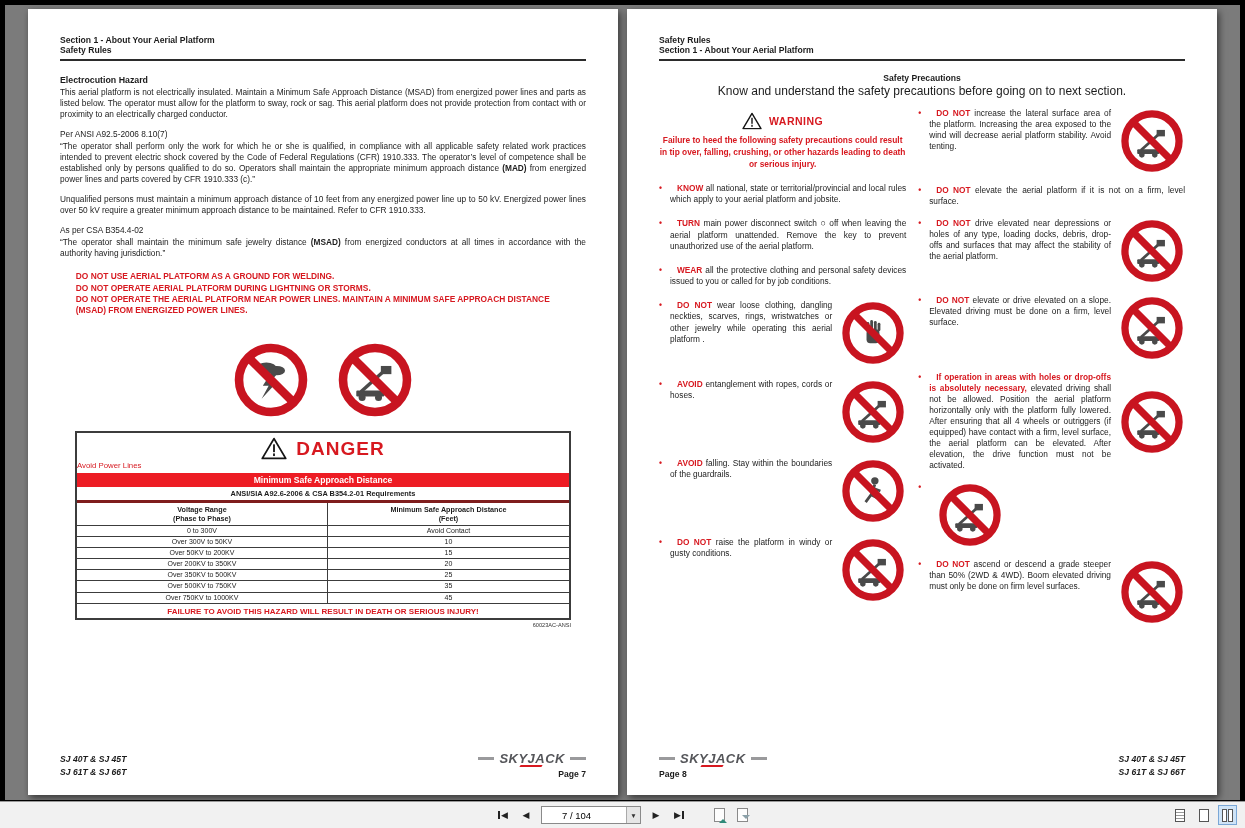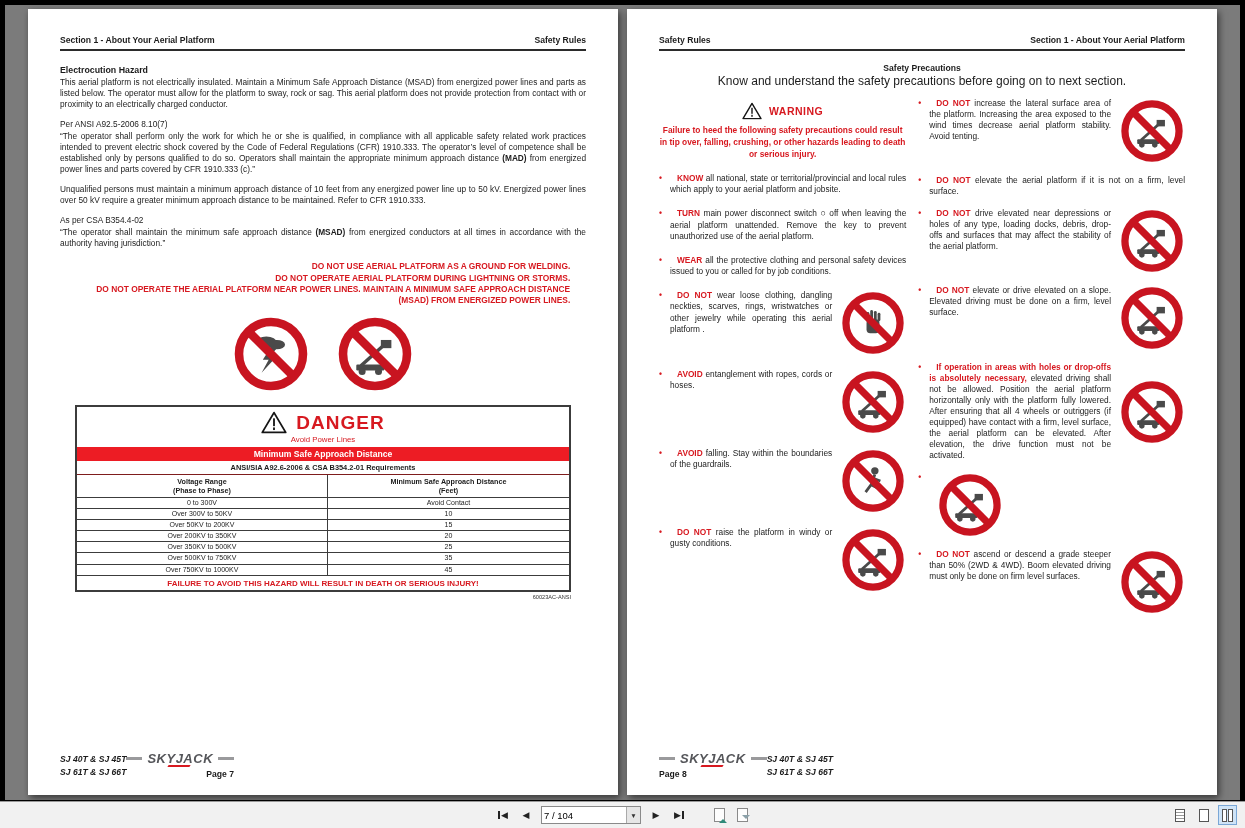--- a/index.html
+++ b/index.html
@@ -6,53 +6,53 @@
   html,body { width:1245px; height:828px; }
   body { position:relative; background:#000; overflow:hidden; font-family:"Liberation Sans",sans-serif; color:#1c1c1c; }
 
   .canvas { position:absolute; left:5px; right:5px; top:5px; bottom:28px; background:#7b7b7b; }
 
   .page { position:absolute; top:4px; width:590px; height:786px; background:#fff; box-shadow:2px 3px 7px rgba(0,0,0,.55); }
   .page-left { left:23px; }
   .page-right { left:622px; }
   .page-inner { padding:26px 32px 0; }
 
-  .phead { display:flex; justify-content:space-between; font-weight:bold; font-size:8.6px; border-bottom:2px solid #2b2b2b; padding-bottom:4px; }
+  .phead { display:flex; justify-content:space-between; font-weight:bold; font-size:8.6px; border-bottom:2px solid #2b2b2b; padding-bottom:4px;flex-direction:column; }
 
   
   .h1 { font-weight:bold; font-size:8.8px; margin:14px 0 2px; }
   .para { font-size:8.3px; line-height:1.33; text-align:justify; margin-bottom:9px; }
   .para-head { font-size:8.3px; margin-bottom:2px; }
   .bold-inline { font-weight:bold; }
 
-  .red-lines { text-align:right; color:#d71920; font-weight:bold; font-size:8.4px; line-height:1.35; margin:12px auto 8px; width:94%; }
+  .red-lines { text-align:left; color:#d71920; font-weight:bold; font-size:8.4px; line-height:1.35; margin:12px auto 24px; width:94%; }
 
   .icon-row { display:flex; justify-content:center; gap:26px; margin:8px 0 12px; }
   .ns { display:block; }
   .nosign-lg { width:78px; height:78px; }
   .nosign-md { width:66px; height:66px; }
 
   .msad-table { width:496px; margin:0 auto; border:2px solid #3c3c3c; background:#fff; }
-  .danger-head { padding:4px 0 3px; text-align:center; }
+  .danger-head { padding:4px 0 3px; }
   .danger-row { display:flex; align-items:center; justify-content:center; gap:9px; }
   .tri-svg-lg { width:26px; height:23px; }
   .tri-svg-sm { width:20px; height:18px; }
   .danger-word { color:#d71920; font-size:19px; font-weight:bold; letter-spacing:1px; line-height:1; }
   .danger-sub { color:#d71920; font-size:7.8px; margin-top:1px; }
   .red-bar { background:#ed1c24; color:#fff; font-weight:bold; font-size:8.6px; text-align:center; padding:2px 0; }
-  .req-row { font-weight:bold; text-align:center; padding:2px 0; border-bottom:1px solid #7f1d1d; font-size:7.4px; }
+  .req-row { font-weight:bold; text-align:center; padding:2px 0; border-bottom:3px solid #7f1d1d; font-size:7.4px; }
   .col-head { display:flex; border-bottom:1px solid #3c3c3c; font-weight:bold; text-align:center; font-size:7.2px; line-height:1.25; }
   .c1 { width:51%; border-right:1px solid #3c3c3c; padding:2px 16px; }
   .c2 { flex:1; padding:2px 0; }
   .trow { display:flex; border-bottom:1px solid #3c3c3c; text-align:center; font-size:7px; line-height:1.45; }
   .trow .c1, .trow .c2 { padding:0; }
   .tfoot { color:#d71920; font-weight:bold; text-align:center; padding:3px 0 2px; font-size:8px; }
   .doc-code { width:496px; margin:2px auto 0; text-align:right; font-size:5.6px; color:#333; }
 
-  .pfoot { position:absolute; left:32px; right:32px; bottom:16px; display:flex; align-items:flex-end; }
+  .pfoot { position:absolute; left:32px; right:32px; bottom:16px; display:flex; justify-content:space-between; align-items:flex-end; }
   .models { font-weight:bold; font-style:italic; font-size:8.6px; line-height:1.5; }
   .models-r { text-align:right; }
   .logo-stack-r { text-align:right; }
   .logo-stack-l { text-align:left; }
   .page-label { font-weight:bold; font-size:8.6px; margin-top:3px; }
 
   .skyjack { display:inline-flex; align-items:center; gap:5px; }
   .logo-rule { width:16px; height:3px; background:#9a9a9c; display:inline-block; }
   .logo-txt { font-weight:bold; font-style:italic; color:#55565a; font-size:13px; letter-spacing:.5px; position:relative; display:inline-block; }
   .logo-txt::after { content:""; position:absolute; left:32%; right:34%; bottom:-1px; height:2px; background:#d71920; transform:skewX(-32deg); }
@@ -75,21 +75,21 @@
   .kw { color:#d71920; font-weight:bold;padding-left:7px; }
   .bicon { flex:none; width:66px; margin-left:8px; align-self:center; }
   .psw { display:inline-block; font-size:9px; color:#222; }
 
   
   .toolbar { position:absolute; left:0; right:0; bottom:0; height:27px; background:#f1f1f1; border-top:1px solid #9a9a9a; }
   .tb-center { position:absolute; left:0; right:0; top:0; bottom:0; display:flex; justify-content:center; align-items:center; gap:7px; }
   .tb-btn { height:18px; min-width:16px; display:flex; align-items:center; justify-content:center; font-size:9px; color:#222; cursor:pointer; gap:1px; }
   .bar { display:inline-block; width:2px; height:8px; background:#222; }
   .page-box { display:flex; align-items:center; border:1px solid #8a8a8a; background:#fff; height:18px; width:100px; }
-  .pg-input { border:none; outline:none; flex:1; min-width:0; font-size:9.5px; padding:0 2px; font-family:"Liberation Sans",sans-serif; height:100%; background:transparent; }
+  .pg-input { border:none; outline:none; flex:1; min-width:0; font-size:9.5px; padding:0 20px; font-family:"Liberation Sans",sans-serif; height:100%; background:transparent; }
   .drop { width:14px; height:100%; border-left:1px solid #aaa; background:#e6e6e6; display:flex; align-items:center; justify-content:center; font-size:6.5px; color:#333; cursor:pointer; }
   .tb-gap { width:10px; }
   .mini-doc { width:11px; height:14px; background:#fdfdfd; border:1px solid #8a8a8a; position:relative; }
   .mini-doc::after { content:""; position:absolute; bottom:-2px; width:0; height:0; border:4px solid transparent; }
   .mini-doc.arr-up::after { right:-3px; border-bottom-color:#2e8b7a; }
   .mini-doc.arr-dn::after { right:-3px; border-top-color:#8aa0a8; }
   .tb-right { position:absolute; right:8px; top:3px; display:flex; gap:5px; }
   .layout-btn { width:19px; height:20px; display:flex; align-items:center; justify-content:center; gap:1px; border:1px solid transparent; cursor:pointer; }
   .layout-btn.active { background:#cfe4f7; border-color:#7aa7d6; }
   .pg-rect { width:10px; height:13px; border:1px solid #555; background:#fff; }
@@ -154,21 +154,21 @@
       <div class="para">
         <span>“The operator shall perform only the work for which he or she is qualified, in compliance with all applicable safety related work practices intended to prevent electric shock covered by the Code of Federal Regulations (CFR) 1910.333. The operator’s level of competence shall be established only by persons qualified to do so. Operators shall maintain the appropriate minimum approach distance</span>
         <span class="bold-inline">(MAD)</span>
         <span>from energized power lines and parts covered by CFR 1910.333 (c).”</span>
       </div>
 
       <div class="para">Unqualified persons must maintain a minimum approach distance of 10 feet from any energized power line up to 50 kV. Energized power lines over 50 kV require a greater minimum approach distance to be maintained. Refer to CFR 1910.333.</div>
 
       <div class="para-head">As per CSA B354.4-02</div>
       <div class="para">
-        <span>“The operator shall maintain the minimum safe approach distance</span>
+        <span>“The operator shall maintain the minimum safe jewelry distance</span>
         <span class="bold-inline">(MSAD)</span>
         <span>from energized conductors at all times in accordance with the authority having jurisdiction.”</span>
       </div>
 
 
       <div class="red-lines">
         <div>DO NOT USE AERIAL PLATFORM AS A GROUND FOR WELDING.</div>
         <div>DO NOT OPERATE AERIAL PLATFORM DURING LIGHTNING OR STORMS.</div>
         <div>DO NOT OPERATE THE AERIAL PLATFORM NEAR POWER LINES. MAINTAIN A MINIMUM SAFE APPROACH DISTANCE (MSAD) FROM ENERGIZED POWER LINES.</div>
       </div>
@@ -365,21 +365,21 @@
                 </svg>
             </span>
           </div>
         </div>
 
         <div class="colB">
           <div class="bullet">
             <span class="dot"></span>
             <div class="btxt">
               <span class="kw">DO NOT</span>
-              <span>increase the lateral surface area of the platform. Increasing the area exposed to the wind times decrease aerial platform stability. Avoid tenting.</span>
+              <span>increase the lateral surface area of the platform. Increasing the area exposed to the wind will decrease aerial platform stability. Avoid tenting.</span>
             </div>
             <span class="bicon nosign-md">
               <svg class="ns" viewBox="0 0 100 100">
                   <use href="#sym-boom" x="22" y="22" width="56" height="56"></use>
                   <use href="#sym-ring" width="100" height="100"></use>
                 </svg>
             </span>
           </div>
 
           <div class="bullet">

